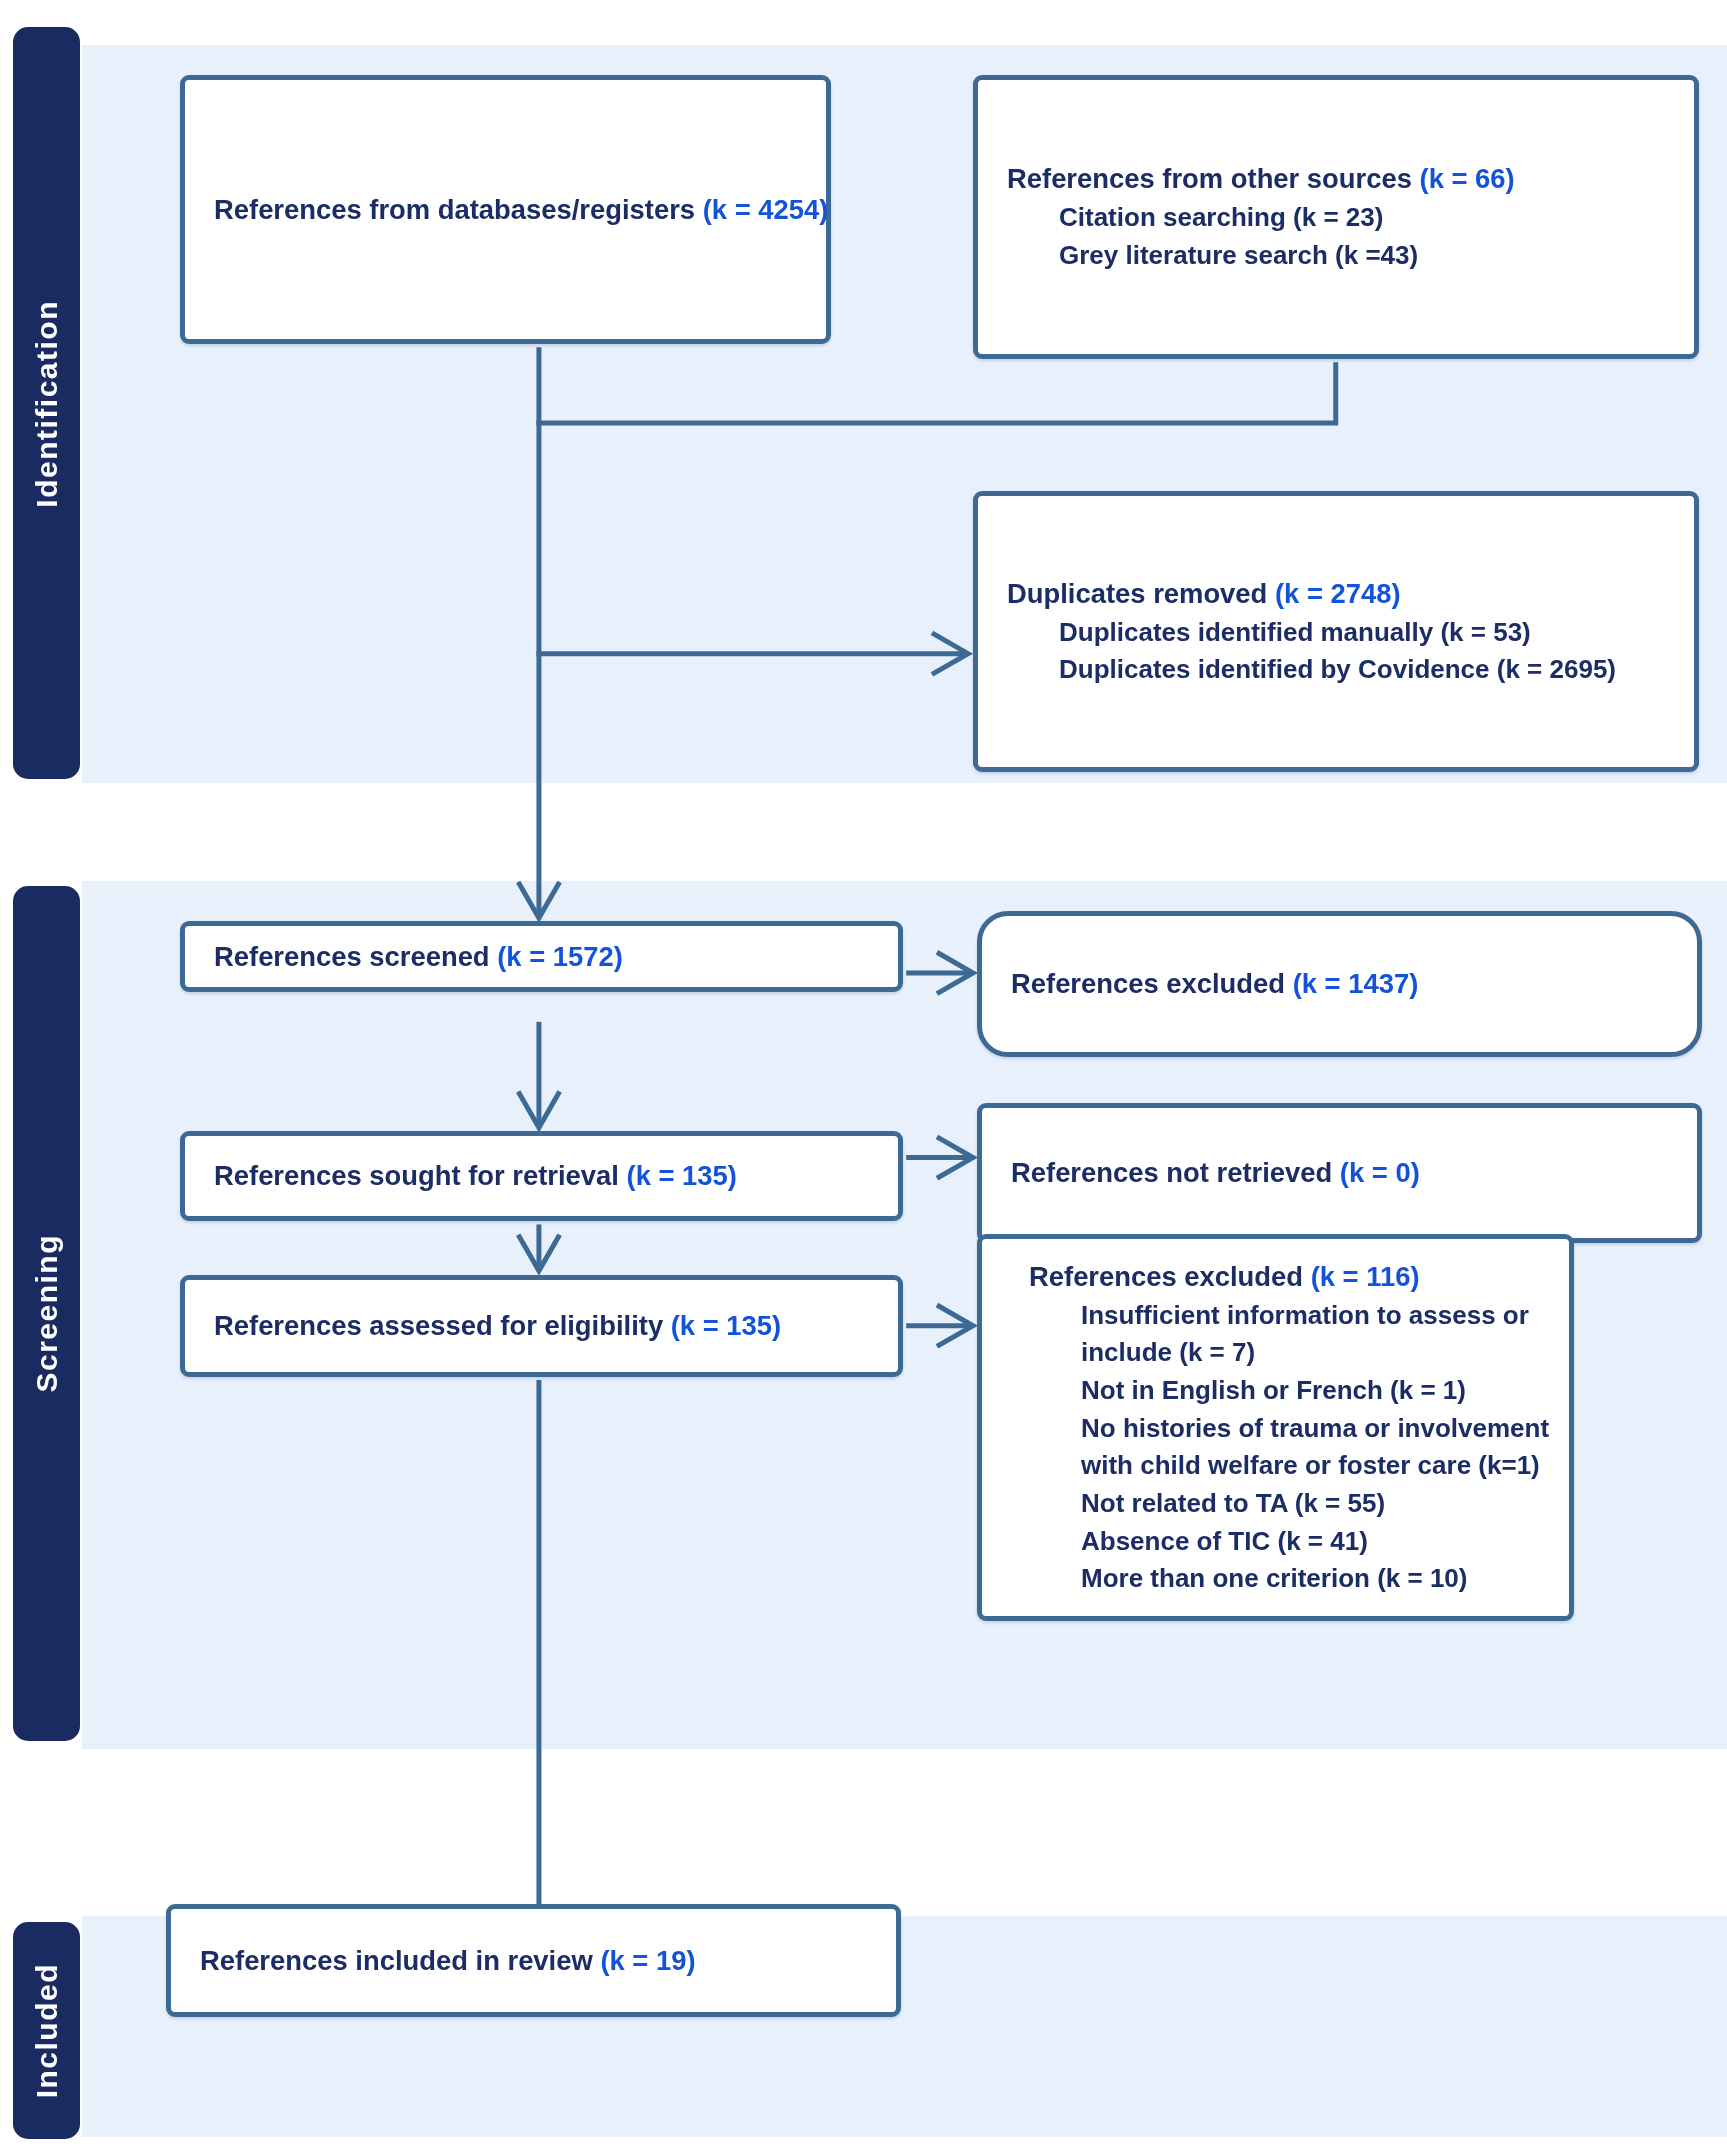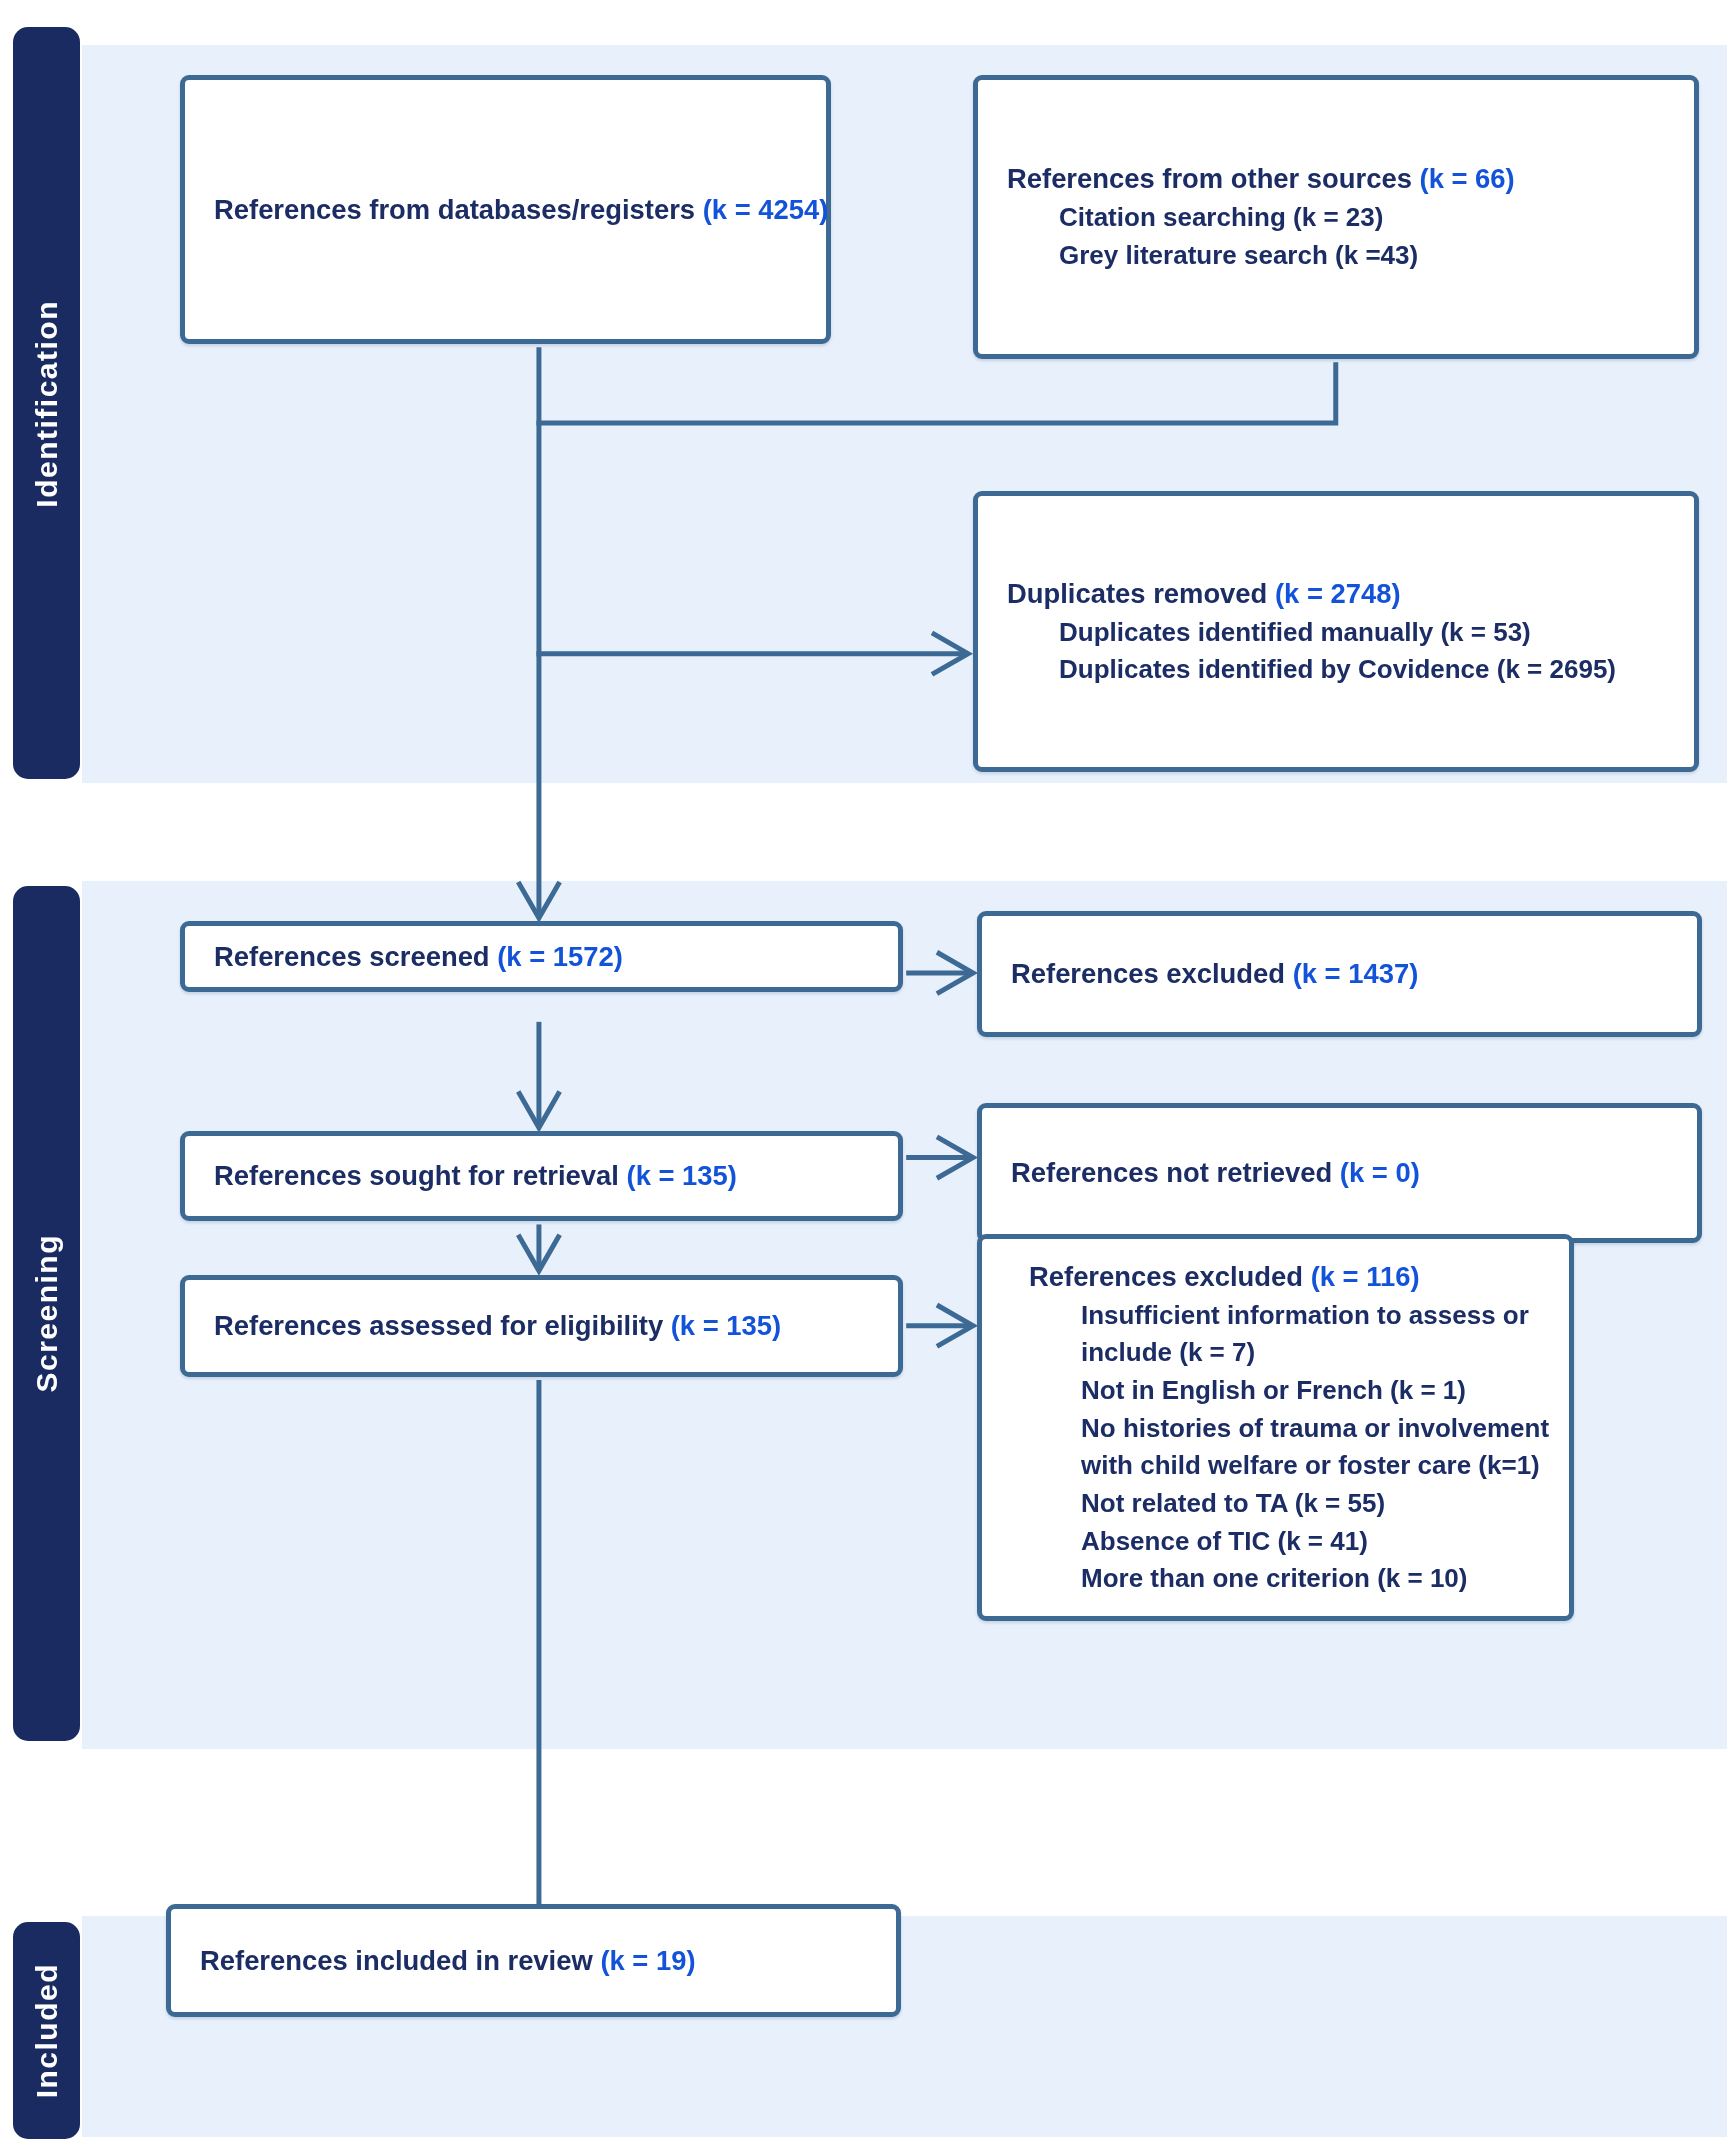--- a/index.html
+++ b/index.html
@@ -63,21 +63,21 @@
   .box .head{white-space:nowrap;}
   .box .k{color:var(--k);}
   .box .items{font-size:26px;}
   .box .items .item{padding-left:52px;}
   #box-excluded-eligibility .items .item{white-space:normal;}
 
   #box-databases{left:180px;top:75px;width:651px;height:269px;}
   #box-other-sources{left:973px;top:75px;width:726px;height:284px;}
   #box-duplicates{left:973px;top:491px;width:726px;height:281px;}
   #box-screened{left:180px;top:921px;width:723px;height:71px;}
-  #box-excluded-screening{left:977px;top:911px;width:725px;height:126px;}
+  #box-excluded-screening{left:977px;top:911px;width:725px;height:146px;border-radius:31px;}
   #box-sought{left:180px;top:1131px;width:723px;height:90px;}
   #box-not-retrieved{left:977px;top:1103px;width:725px;height:140px;}
   #box-assessed{left:180px;top:1275px;width:723px;height:102px;}
   #box-excluded-eligibility{left:977px;top:1234px;width:597px;height:387px;padding-left:47px;}
   #box-included{left:166px;top:1904px;width:735px;height:113px;}
 
   #connectors{
     position:absolute;left:0;top:0;width:1728px;height:2151px;
     pointer-events:none;
   }

